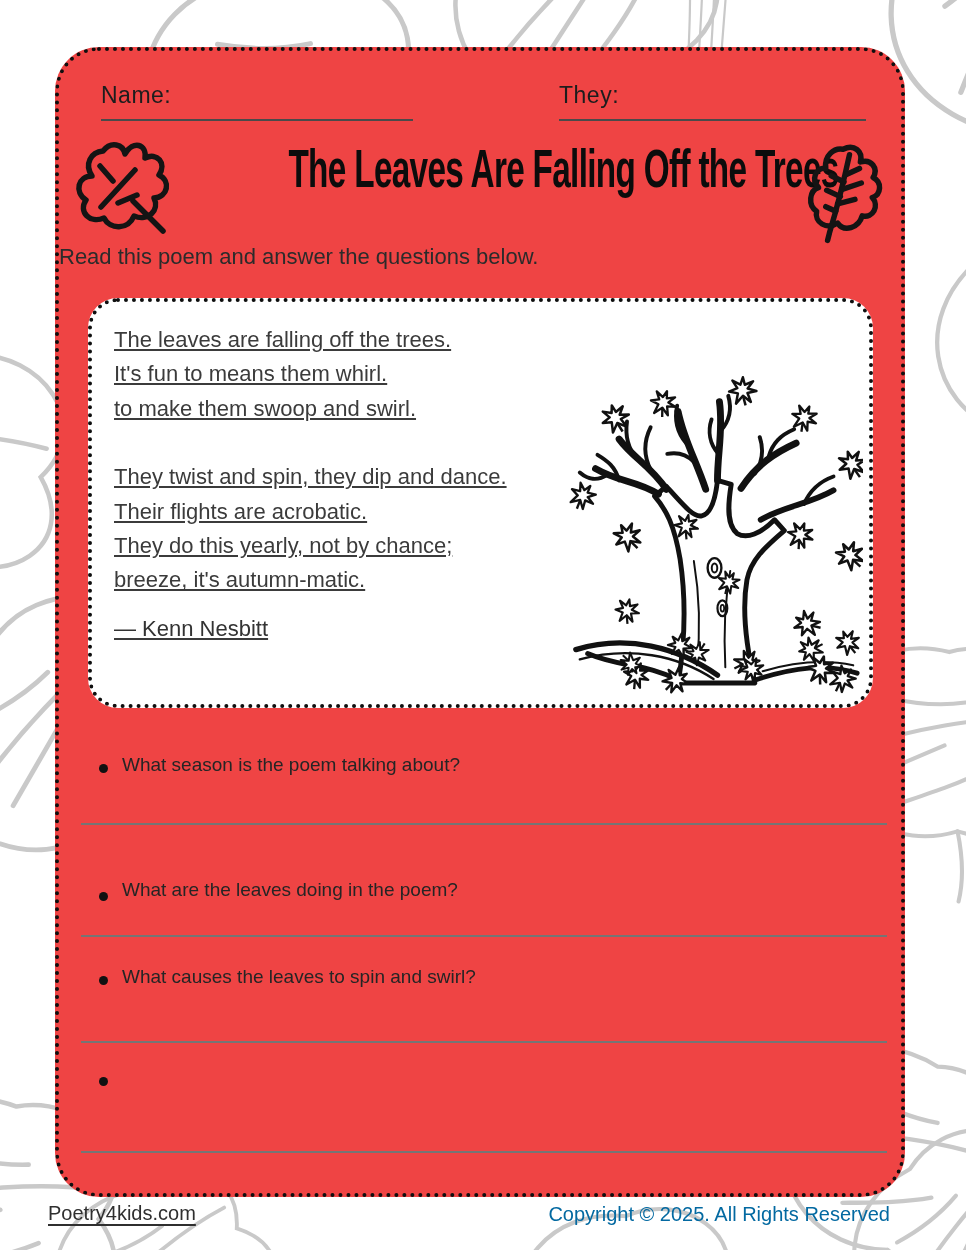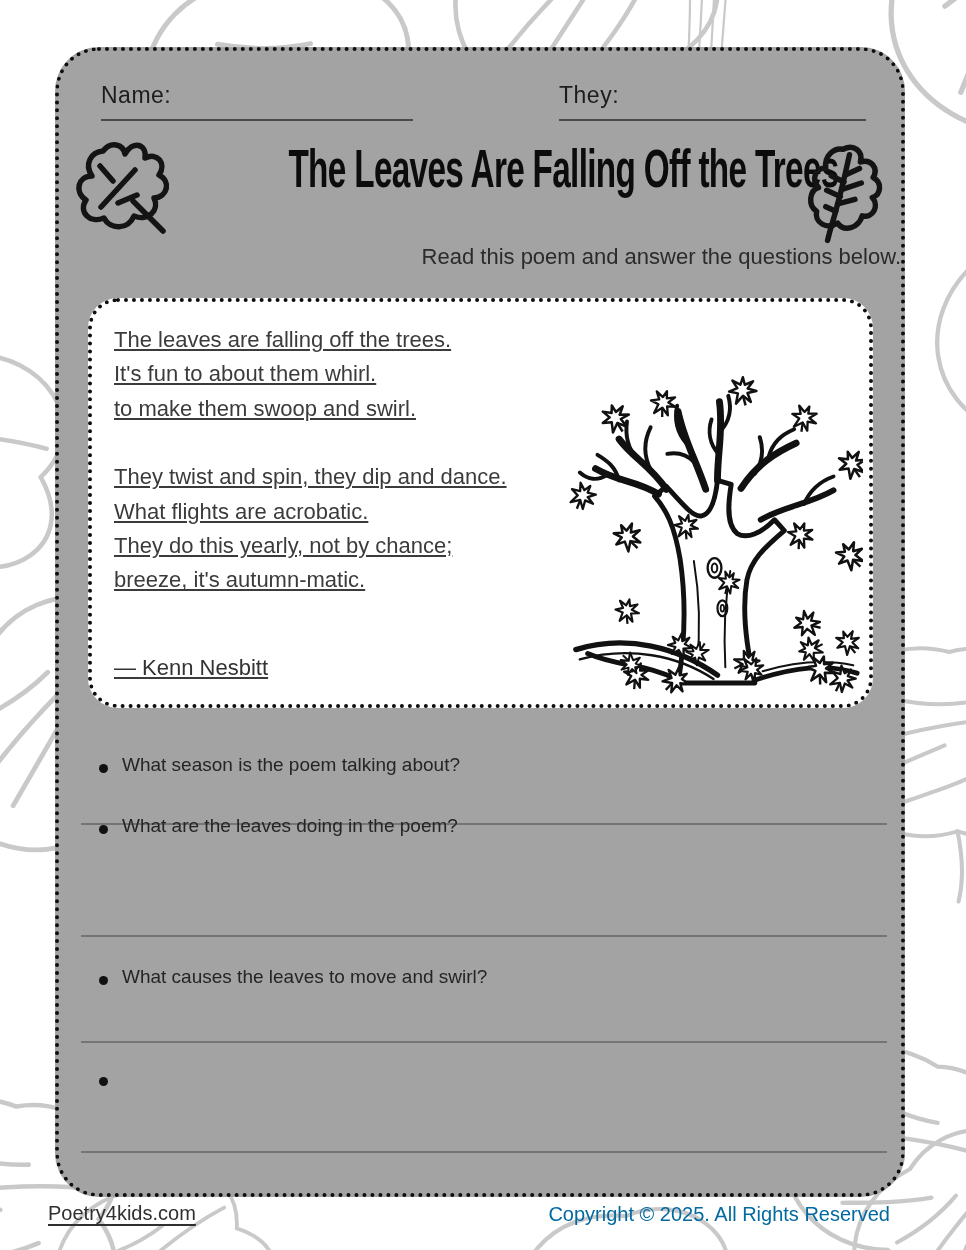--- a/index.html
+++ b/index.html
@@ -11,21 +11,21 @@
     overflow:hidden;
     font-family:"Liberation Sans", sans-serif;
     color:#2e2e2e;
   }
   
   .bg-art { position:absolute; inset:0; z-index:0; }
   
   .card {
     position:absolute; left:55px; top:47px;
     width:850px; height:1150px;
-    background:#a3a3a3;
+    background:#ef4444;
     border:4px dotted #0f0f0f;
     border-radius:44px;
     z-index:2;
   }
   .name-label, .date-label {
     position:absolute; top:31px;
     font-size:23px; color:#1d1d1d; letter-spacing:.5px;
   }
   .name-label { left:42px; }
   .date-label { left:500px; }
@@ -45,52 +45,52 @@
     text-align:center; white-space:nowrap;
   }
   .title {
     display:inline-block;
     font-size:49px; font-weight:700; color:#0c0c0c;
     letter-spacing:-1px;
     transform:scaleX(.68) scaleY(1.08);
     transform-origin:50% 50%;
   }
   .instructions {
-    position:absolute; left:0; right:0; top:193px;
-    text-align:right; font-size:22px; color:#2b2b2b;
+    position:absolute; left:0; right:8px; top:193px;
+    text-align:left; font-size:22px; color:#2b2b2b;
   }
 
   
   .poem-box {
     position:absolute; left:29px; top:247px;
     width:785px; height:410px;
     border:4px dotted #0f0f0f;
     border-radius:30px;
     background:#fff;
   }
   .poem-text {
     position:absolute; left:22px; top:21px;
     font-size:22px; line-height:34.4px; color:#3b3b3b;text-decoration:underline;
   }
   .stanza-gap { height:34px; }
-  .attribution { margin-top:53px; color:#333; }
+  .attribution { margin-top:14px; color:#333; }
   .tree-art { position:absolute; right:6px; top:68px; }
 
   
   .question {
     position:absolute; left:40px; right:30px;
     font-size:19px; color:#252525;
     display:flex; align-items:flex-start;
   }
   .bullet {
     width:9px; height:9px; border-radius:50%;
     background:#111; flex:0 0 9px;
     margin:10px 14px 0 0;
   }
-  .q1 { top:703px; } .q2 { top:764px; } .q3 { top:915px; } .q4 { top:1016px; }
+  .q1 { top:703px; } .q2 { top:828px;align-items:flex-end; } .q3 { top:915px; } .q4 { top:1016px; }
   .answer-line {
     position:absolute; left:22px; width:806px; height:0;
     border-top:2px solid #757575;
   }
   .a1 { top:772px; } .a2 { top:884px; } .a3 { top:990px; } .a4 { top:1100px; }
 
   
   .footer-site {
     position:absolute; left:48px; top:1202px; z-index:2;
     font-size:20px; color:#2f2f2f;
@@ -168,25 +168,25 @@
       <path d="M41,60 L26,53"></path>
       <path d="M36,76 L25,71"></path>
     </g>
   </svg>
 
   <div class="instructions">Read this poem and answer the questions below.</div>
 
   <div class="poem-box">
     <div class="poem-text">
       <div>The leaves are falling off the trees.</div>
-      <div>It's fun to about them whirl.</div>
+      <div>It's fun to means them whirl.</div>
       <div>to make them swoop and swirl.</div>
       <div class="stanza-gap"></div>
       <div>They twist and spin, they dip and dance.</div>
-      <div>What flights are acrobatic.</div>
+      <div>Their flights are acrobatic.</div>
       <div>They do this yearly, not by chance;</div>
       <div>breeze, it's autumn-matic.</div>
       <div class="attribution">— Kenn Nesbitt</div>
     </div>
 
     <svg class="tree-art" width="295" height="330" viewBox="0 0 300 335" aria-hidden="true">
       <defs>
         <g id="tleaf" stroke="#111" stroke-width="1.7" fill="#fff" stroke-linejoin="round">
           <path d="M12,3 L13.5,8 L19,5.5 L15.5,10.5 L21.5,12 L15.5,13.5 L18,19.5 L12.5,15.5 L8,21 L9,14 L3,13 L8.5,10.5 L5,5.5 L10.5,8 Z"></path>
           <path d="M12.5,15.5 L14.5,22" fill="none"></path>
@@ -264,21 +264,21 @@
   <div class="answer-line a1"></div>
 
   <div class="question q2">
     <span class="bullet"></span>
     <span>What are the leaves doing in the poem?</span>
   </div>
   <div class="answer-line a2"></div>
 
   <div class="question q3">
     <span class="bullet"></span>
-    <span>What causes the leaves to move and swirl?</span>
+    <span>What causes the leaves to spin and swirl?</span>
   </div>
   <div class="answer-line a3"></div>
 
   <div class="question q4">
     <span class="bullet"></span>
   </div>
   <div class="answer-line a4"></div>
 
 </div>
 

